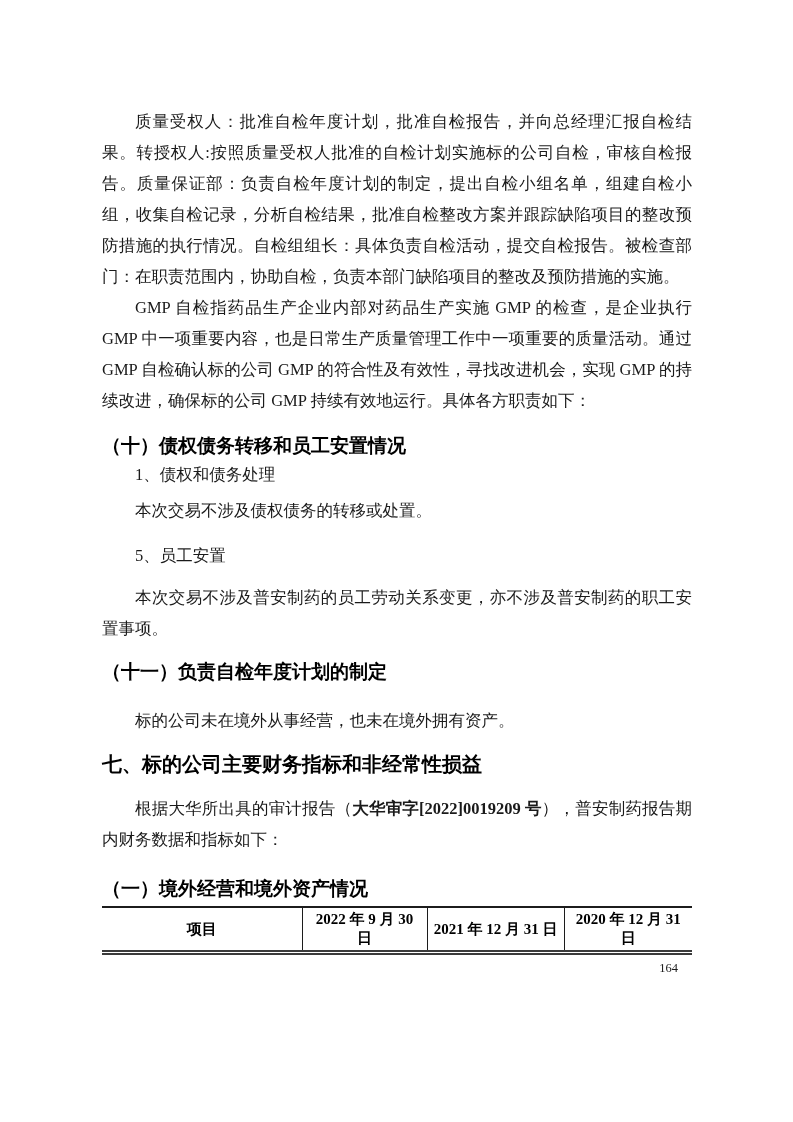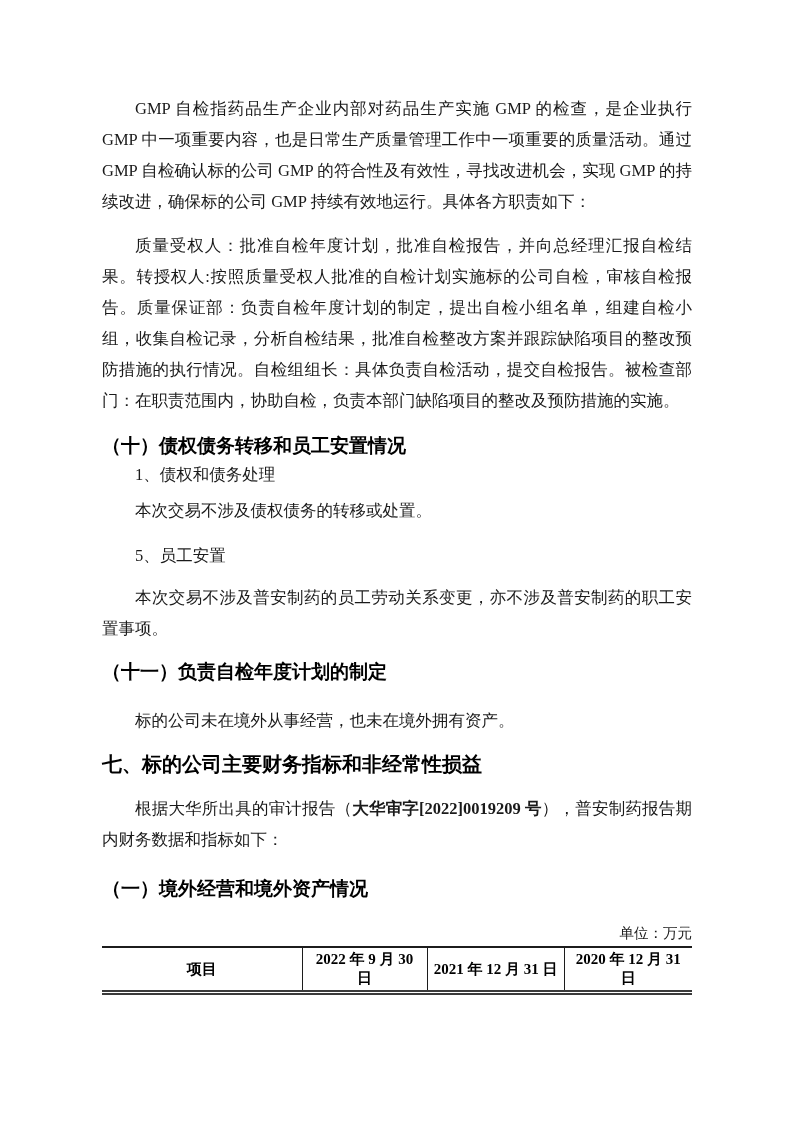--- a/index.html
+++ b/index.html
@@ -94,23 +94,23 @@
     text-align: right;
     color: #1a1a1a;
   }
 </style>
 </head>
 <body>
 
 <div class="page">
   <div class="content">
 
+    <p class="body p-resp">质量受权人：批准自检年度计划，批准自检报告，并向总经理汇报自检结果。转授权人:按照质量受权人批准的自检计划实施标的公司自检，审核自检报告。质量保证部：负责自检年度计划的制定，提出自检小组名单，组建自检小组，收集自检记录，分析自检结果，批准自检整改方案并跟踪缺陷项目的整改预防措施的执行情况。自检组组长：具体负责自检活动，提交自检报告。被检查部门：在职责范围内，协助自检，负责本部门缺陷项目的整改及预防措施的实施。</p>
+
     <p class="body">GMP 自检指药品生产企业内部对药品生产实施 GMP 的检查，是企业执行 GMP 中一项重要内容，也是日常生产质量管理工作中一项重要的质量活动。通过 GMP 自检确认标的公司 GMP 的符合性及有效性，寻找改进机会，实现 GMP 的持续改进，确保标的公司 GMP 持续有效地运行。具体各方职责如下：</p>
-
-    <p class="body p-resp">质量受权人：批准自检年度计划，批准自检报告，并向总经理汇报自检结果。转授权人:按照质量受权人批准的自检计划实施标的公司自检，审核自检报告。质量保证部：负责自检年度计划的制定，提出自检小组名单，组建自检小组，收集自检记录，分析自检结果，批准自检整改方案并跟踪缺陷项目的整改预防措施的执行情况。自检组组长：具体负责自检活动，提交自检报告。被检查部门：在职责范围内，协助自检，负责本部门缺陷项目的整改及预防措施的实施。</p>
 
     <h3 class="sub-heading h-s10">（十）债权债务转移和员工安置情况</h3>
 
     <p class="body nojust item-title">1、债权和债务处理</p>
 
     <p class="body nojust item-body">本次交易不涉及债权债务的转移或处置。</p>
 
     <p class="body nojust item-title2">5、员工安置</p>
 
     <p class="body p-employee">本次交易不涉及普安制药的员工劳动关系变更，亦不涉及普安制药的职工安置事项。</p>
@@ -118,34 +118,34 @@
     <h3 class="sub-heading h-s11">（十一）负责自检年度计划的制定</h3>
 
     <p class="body nojust p-overseas">标的公司未在境外从事经营，也未在境外拥有资产。</p>
 
     <h2 class="main-heading h-s7">七、标的公司主要财务指标和非经常性损益</h2>
 
     <p class="body p-audit"><span>根据大华所出具的审计报告（</span><span class="bold-inline">大华审字[2022]0019209 号</span><span>），普安制药报告期内财务数据和指标如下：</span></p>
 
     <h3 class="sub-heading h-s71">（一）境外经营和境外资产情况</h3>
 
-    <div class="unit-note">单位：万元</div>
 
     <table class="fin-table">
       <colgroup>
         <col class="c-item">
           <col class="c-d1">
           <col class="c-d2">
           <col class="c-d3">
       </colgroup>
       <thead>
         <tr>
           <th>项目</th>
           <th>2022 年 9 月 30 日</th>
           <th>2021 年 12 月 31 日</th>
           <th>2020 年 12 月 31 日</th>
         </tr>
       </thead>
     </table>
 
+    <div class="page-number">164</div>
 
   </div>
 </div>
 
 </body></html>

